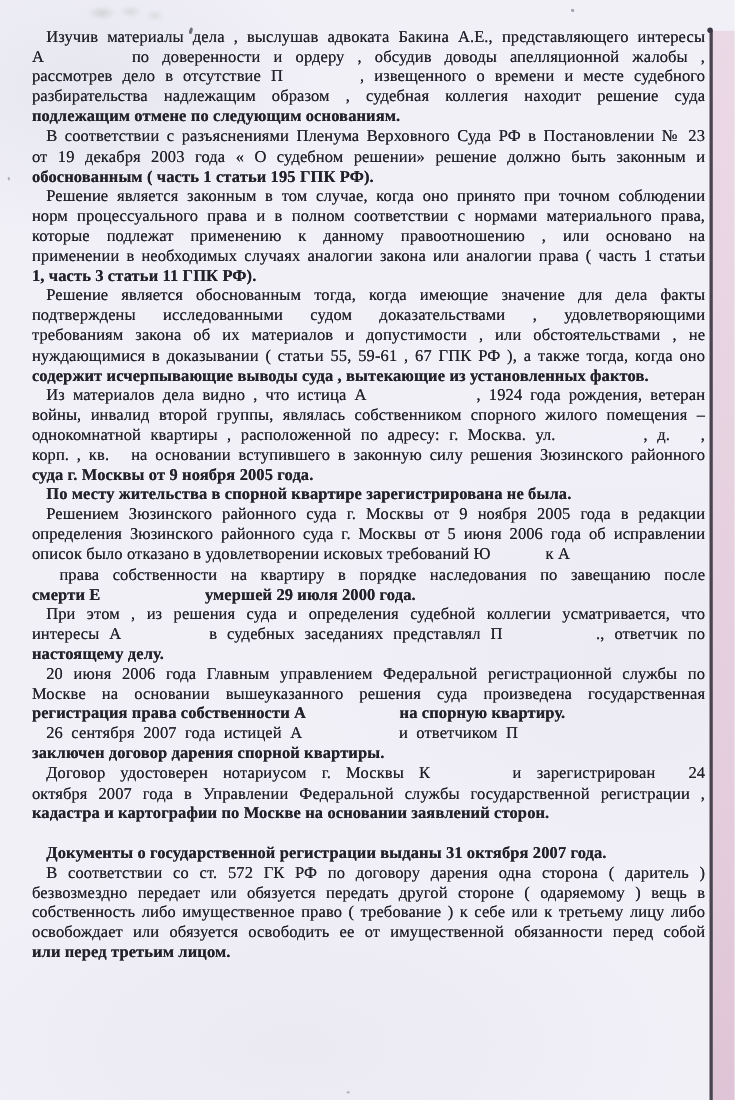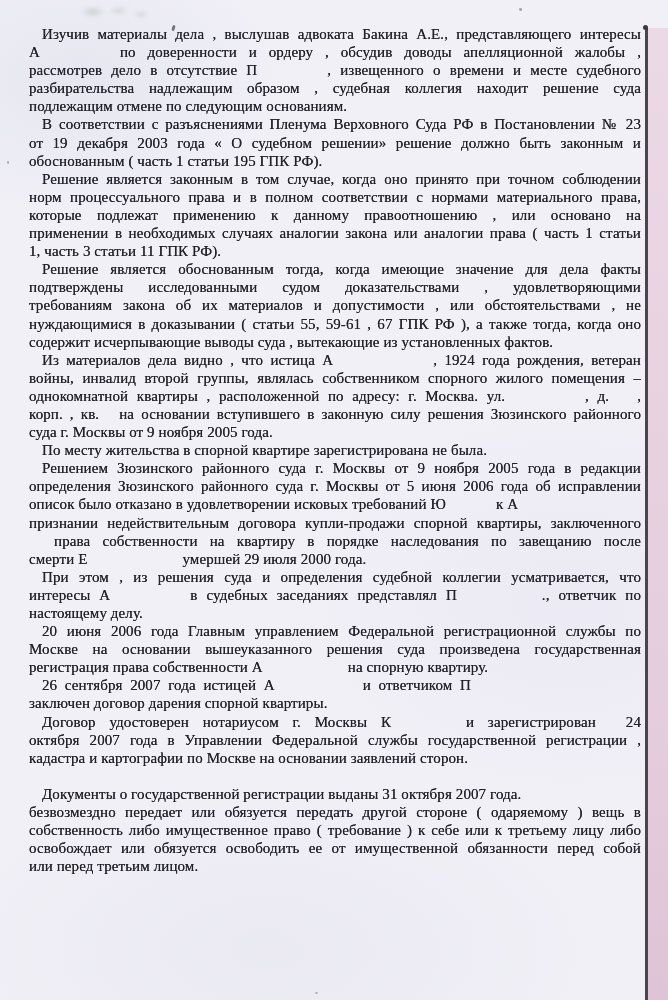--- a/index.html
+++ b/index.html
@@ -28,21 +28,21 @@
     height: 18.1px;
     color: #23222a;
     text-align: justify;
     text-align-last: justify;
     white-space: nowrap;
     overflow: hidden;
     text-shadow: 0 0 0.5px rgba(28,28,40,0.85);
     letter-spacing: 0.1px;
   }
   .line.first { padding-left: 13px; }
-  .line.last { text-align-last: left; }
+  .line.last { text-align-last: left; font-weight: bold; }
   .gap { display: inline-block; height: 1px; vertical-align: baseline; }
   
   .edge-strip {
     position: absolute;
     right: 0;
     top: 28px;
     bottom: 0;
     width: 20px;
     background: linear-gradient(180deg, #ecd9e6 0%, #e7d2e0 40%, #e3cbdb 80%, #dfc3d6 100%);
     border-left: 3px solid #4a4450;
@@ -120,21 +120,20 @@
         <div class="line"><span>корп. , кв.</span><span class="gap" style="width: 20px;"></span><span>на основании вступившего в законную силу решения Зюзинского районного</span></div>
         <div class="line last"><span>суда г. Москвы от 9 ноября 2005 года.</span></div>
       </div>
       <div class="para">
         <div class="line first last"><span>По месту жительства в спорной квартире зарегистрирована не была.</span></div>
       </div>
       <div class="para">
         <div class="line first"><span>Решением Зюзинского районного суда г. Москвы от 9 ноября 2005 года в редакции</span></div>
         <div class="line"><span>определения Зюзинского районного  суда г. Москвы от 5 июня 2006 года об исправлении</span></div>
         <div class="line"><span>описок было отказано в удовлетворении исковых требований Ю</span><span class="gap" style="width: 50px;"></span><span>к А</span><span class="gap" style="width: 185px;"></span></div>
-        <div class="line"><span>признании недействительным договора купли-продажи спорной квартиры, заключенного</span></div>
         <div class="line"><span class="gap" style="width: 25px;"></span><span>права собственности на квартиру в порядке наследования по завещанию после</span></div>
         <div class="line last"><span>смерти Е</span><span class="gap" style="width: 95px;"></span><span>умершей 29 июля 2000 года.</span></div>
       </div>
       <div class="para">
         <div class="line first"><span>При этом , из  решения суда и определения судебной коллегии усматривается, что</span></div>
         <div class="line"><span>интересы А</span><span class="gap" style="width: 80px;"></span><span>в судебных заседаниях  представлял П</span><span class="gap" style="width: 85px;"></span><span>., ответчик по</span></div>
         <div class="line last"><span>настоящему делу.</span></div>
       </div>
       <div class="para">
         <div class="line first"><span>20 июня 2006 года Главным управлением Федеральной регистрационной службы по</span></div>
@@ -148,20 +147,21 @@
       <div class="para">
         <div class="line first"><span>Договор удостоверен нотариусом г. Москвы К</span><span class="gap" style="width: 75px;"></span><span>и зарегистрирован</span><span class="gap" style="width: 30px;"></span><span>24</span></div>
         <div class="line"><span>октября 2007 года в Управлении Федеральной службы  государственной регистрации ,</span></div>
         <div class="line last"><span>кадастра и картографии по Москве на основании заявлений сторон.</span></div>
         <div class="line"></div>
       </div>
       <div class="para">
         <div class="line first last"><span>Документы о государственной регистрации выданы 31 октября 2007 года.</span></div>
       </div>
       <div class="para">
+        <div class="line first"><span>В соответствии со ст. 572 ГК РФ по договору дарения одна сторона ( даритель )</span></div>
         <div class="line"><span>безвозмездно передает или обязуется  передать другой стороне ( одаряемому ) вещь в</span></div>
         <div class="line"><span>собственность либо имущественное право ( требование ) к себе или к третьему лицу  либо</span></div>
         <div class="line"><span>освобождает  или обязуется освободить ее от имущественной обязанности перед собой</span></div>
         <div class="line last"><span>или перед третьим лицом.</span></div>
       </div>
     </div>
   <div class="edge-strip"></div>
 </div>
 
 </body></html>

